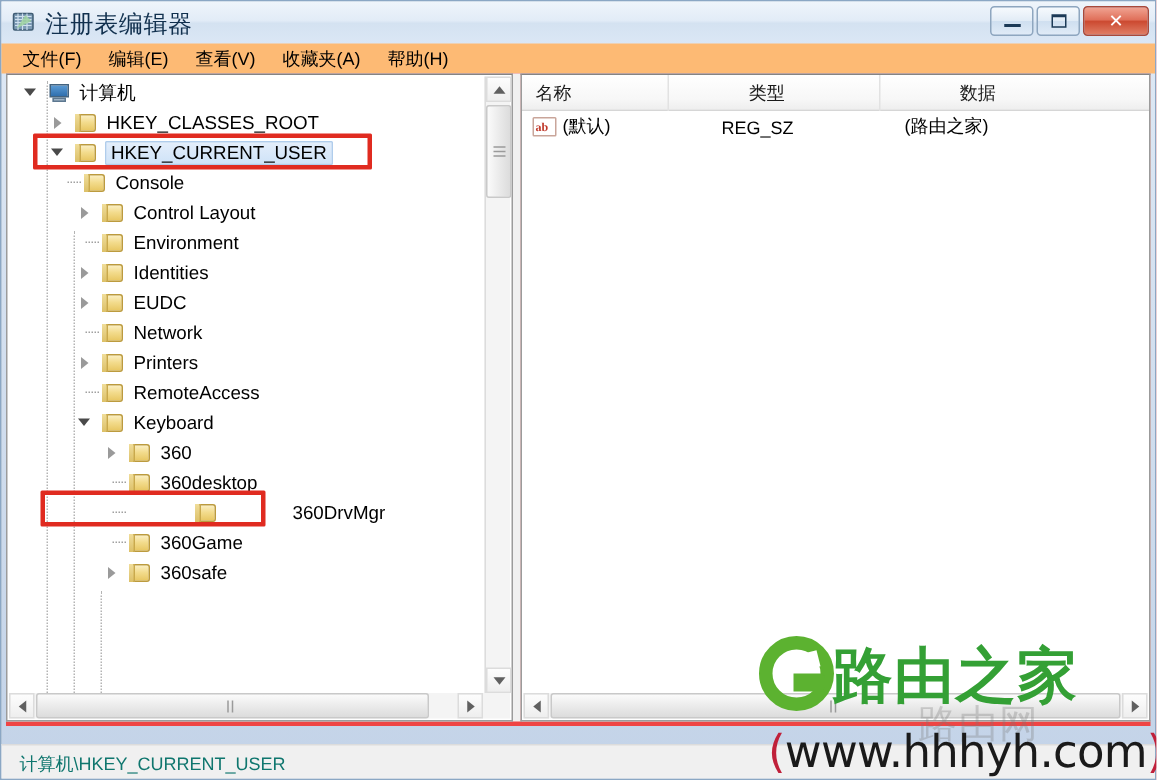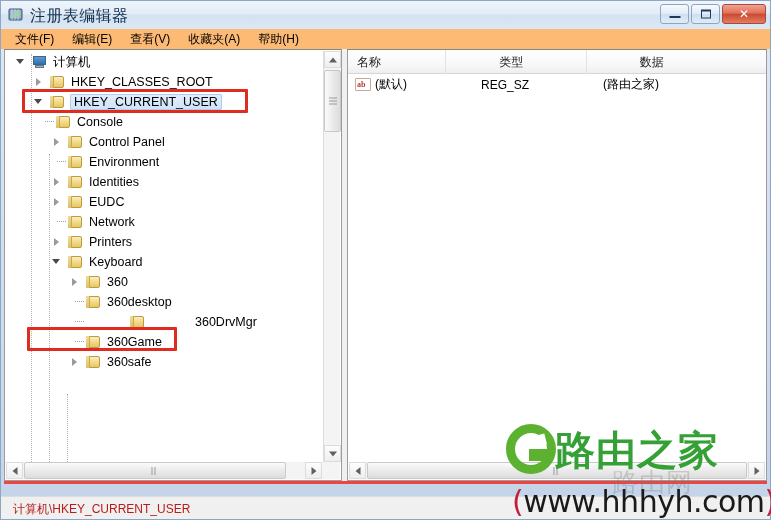--- a/index.html
+++ b/index.html
@@ -423,21 +423,21 @@
     left: 1px; bottom: 1px;
     width: 769px; height: 23px;
     background: #f0f0f0;
     border-top: 1px solid #dcdcdc;
     box-sizing: border-box;
   }
   .status-text {
     position: absolute;
     left: 12px; top: 4px;
     font-size: 12px;
-    color: #b91c1c;
+    color: #0f766e;
     white-space: nowrap;
   }
 
   
   .redbox {
     position: absolute;
     border: 3px solid #e02b20;
     box-sizing: border-box;
     pointer-events: none;
     border-radius: 1px;
@@ -584,21 +584,21 @@
             <span class="tree-label">Console</span>
           </div>
           <div class="tree-row" style="padding-left: 44px;">
             <div class="tw">
               <div class="arrow-collapsed"></div>
             </div>
             <div class="folder-ico">
               <div class="fb"></div>
               <div class="fspine"></div>
             </div>
-            <span class="tree-label">Control Panel</span>
+            <span class="tree-label">Control Layout</span>
           </div>
           <div class="tree-row" style="padding-left: 44px;">
             <div class="tw">
               <div class="dotline"></div>
             </div>
             <div class="folder-ico">
               <div class="fb"></div>
               <div class="fspine"></div>
             </div>
             <span class="tree-label">Environment</span>
@@ -635,20 +635,30 @@
           </div>
           <div class="tree-row" style="padding-left: 44px;">
             <div class="tw">
               <div class="arrow-collapsed"></div>
             </div>
             <div class="folder-ico">
               <div class="fb"></div>
               <div class="fspine"></div>
             </div>
             <span class="tree-label">Printers</span>
+          </div>
+          <div class="tree-row" style="padding-left: 44px;">
+            <div class="tw">
+              <div class="dotline"></div>
+            </div>
+            <div class="folder-ico">
+              <div class="fb"></div>
+              <div class="fspine"></div>
+            </div>
+            <span class="tree-label">RemoteAccess</span>
           </div>
           <div class="tree-row" style="padding-left: 44px;">
             <div class="tw">
               <div class="arrow-expanded"></div>
             </div>
             <div class="folder-ico">
               <div class="fb"></div>
               <div class="fspine"></div>
             </div>
             <span class="tree-label">Keyboard</span>

